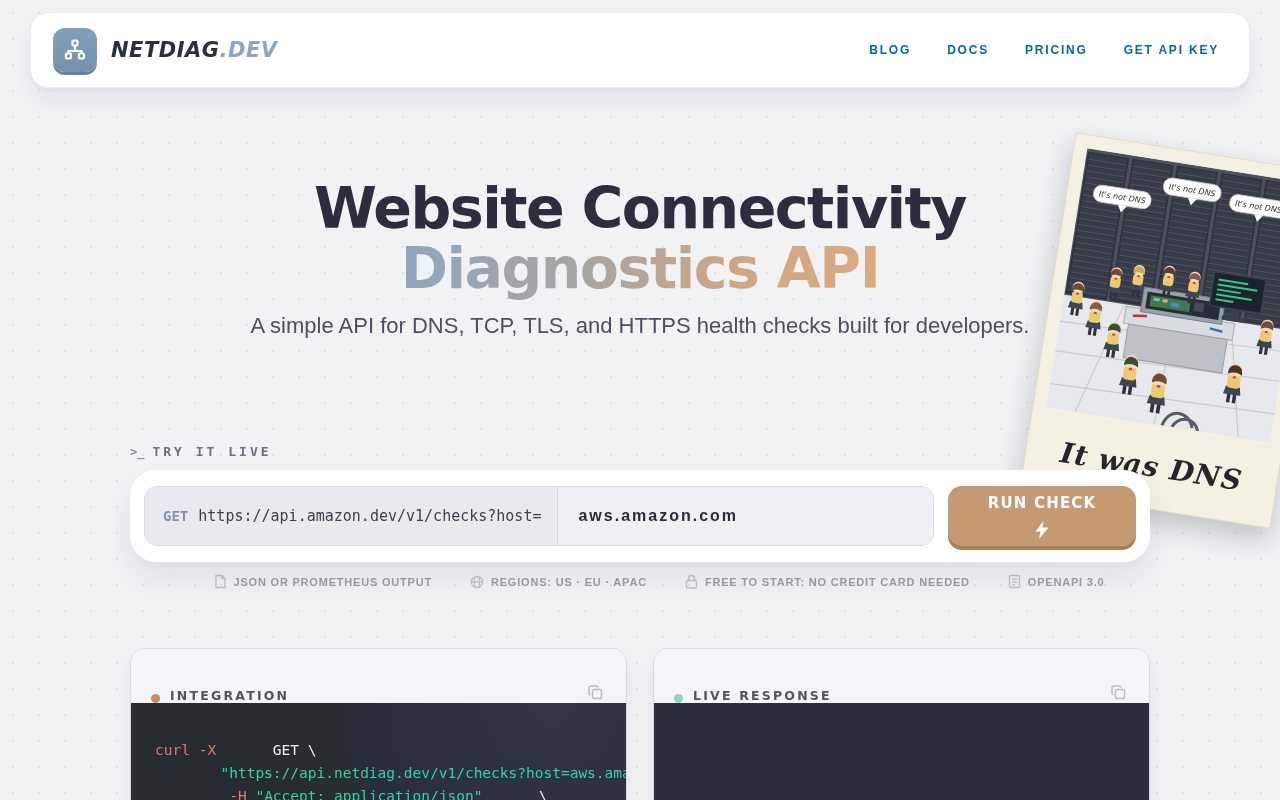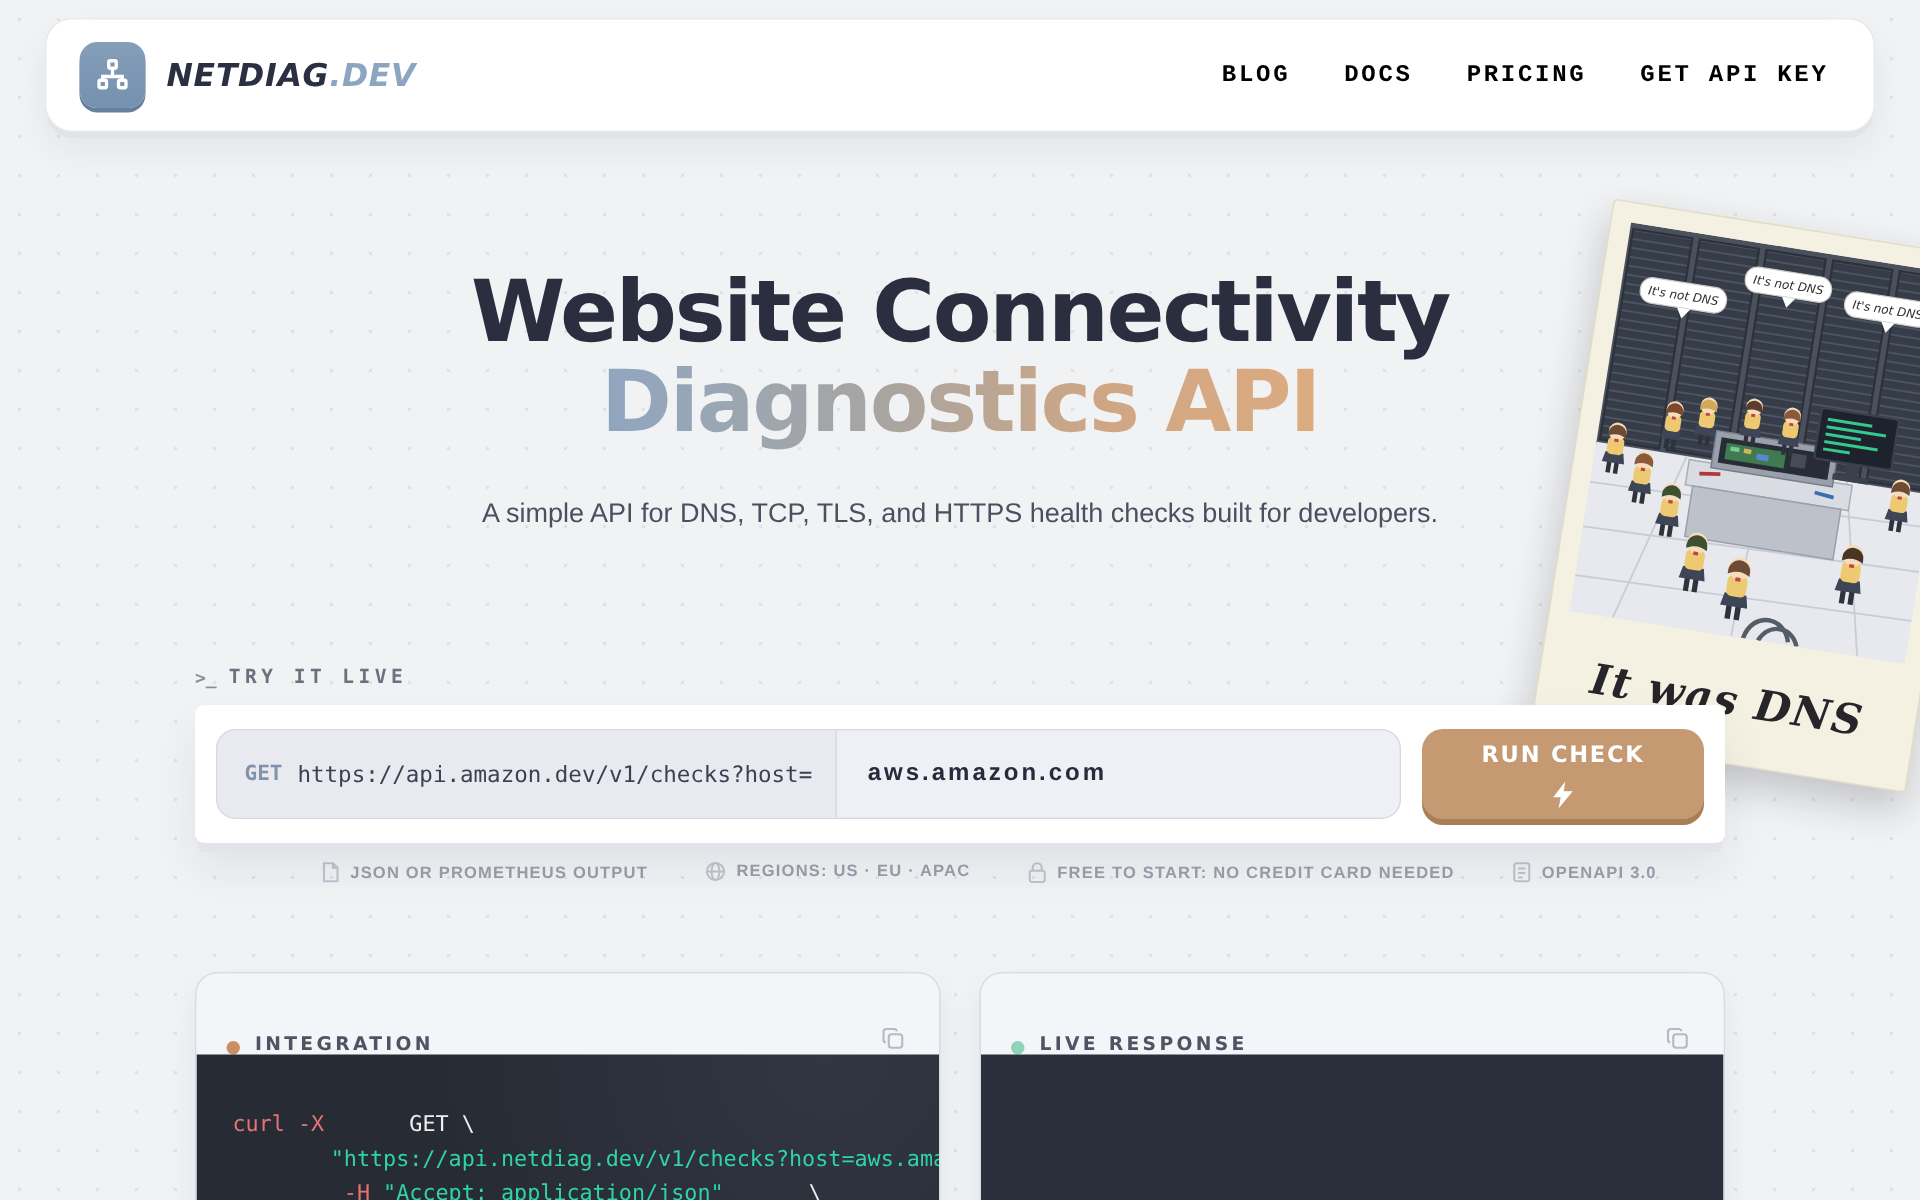--- a/index.html
+++ b/index.html
@@ -25,35 +25,35 @@
   .logo-tile {
     width:44px; height:44px; border-radius:12px;
     background:linear-gradient(#859eba,#7591ae);
     box-shadow:0 3px 0 #66809e;
     display:flex; align-items:center; justify-content:center;
   }
   .brand-text { font-size:21px; font-weight:800; letter-spacing:.5px; color:#2a2f41;
     font-family:"DejaVu Sans", sans-serif; }
   .brand-text .suffix { color:#8ca6c2; }
   .nav-links { display:flex; align-items:center; gap:36px; }
-  .nav-link { font-size:16px; font-weight:700; letter-spacing:1.8px; color:#000000; cursor:pointer;font-family:Liberation Mono, monospace; }
+  .nav-link { font-size:12px; font-weight:700; letter-spacing:1.8px; color:#0369a1; cursor:pointer; }
 
   
   .hero { position:absolute; top:178px; left:0; width:100%; text-align:center; z-index:2; }
   .hero-title {
     font-family:"DejaVu Sans", sans-serif;
     font-size:57px; line-height:60px; font-weight:800; letter-spacing:-1.5px; color:#2b2e3f;
   }
   .hero-title .grad {
     background:linear-gradient(90deg,#8fa6c0 0%, #a9a5a0 40%, #cfa684 70%, #dcab80 100%);
     -webkit-background-clip:text; background-clip:text; color:transparent;
   }
   .hero-sub {
-    margin:28px auto 0; max-width:800px;
-    font-size:18px; line-height:32px; font-weight:500; color:#4b5060;
+    margin:12px auto 0; max-width:800px;
+    font-size:22px; line-height:32px; font-weight:500; color:#4b5060;
     font-family:"Liberation Sans", sans-serif;
   }
 
   
   .polaroid {
     position:absolute; top:150px; left:1046px; width:254px; z-index:1;
     background:#f5f1e2; border:1px solid #e4ddc6; border-radius:3px;
     padding:13px 13px 0 13px; transform:rotate(9deg);
     box-shadow:0 12px 26px rgba(30,30,40,.22);
   }
@@ -66,21 +66,21 @@
 
   
   .try { position:absolute; top:444px; left:130px; width:1020px; z-index:5; }
   .try-label {
     display:flex; align-items:center; gap:8px;
     font-family:"DejaVu Sans Mono", monospace;
     font-size:13px; font-weight:700; letter-spacing:3px; color:#6d717f;
   }
   .prompt-glyph { font-size:12px; color:#8a8e9a; letter-spacing:0; }
   .try-bar {
-    margin-top:11px; height:92px; background:#ffffff; border-radius:6px;
+    margin-top:11px; height:92px; background:#ffffff; border-radius:26px;
     display:flex; align-items:center; padding:0 14px; gap:14px;
     box-shadow:0 8px 0 -2px #e3e4e9, 0 16px 30px rgba(30,35,60,.08);
   }
   .endpoint-field {
     flex:1; height:60px; display:flex; align-items:stretch;
     border:1px solid #d6d9e1; border-radius:13px; overflow:hidden; background:#eef0f5;
   }
   .endpoint-prefix {
     display:flex; align-items:center; gap:10px; padding:0 16px 0 18px;
     background:#e8eaef; border-right:1px solid #d6d9e1;
@@ -98,21 +98,21 @@
     width:188px; height:60px; border:none; border-radius:14px; cursor:pointer;
     background:#c59a73; box-shadow:0 4px 0 #a87e56;
     color:#ffffff; font-family:"DejaVu Sans", sans-serif;
     font-size:15px; font-weight:800; letter-spacing:1.2px;
     display:flex; align-items:center; justify-content:center; gap:9px;flex-direction:column;
   }
 
   
   .badges {
     position:absolute; top:574px; left:0; width:100%; z-index:2;
-    display:flex; justify-content:center; align-items:flex-start; gap:38px;padding-left:37px;
+    display:flex; justify-content:center; align-items:flex-end; gap:38px;padding-left:37px;
   }
   .badge { display:flex; align-items:center; gap:7px;
     font-size:11px; font-weight:600; letter-spacing:.8px; color:#9a9eaa; }
   .badge svg { flex:none; }
 
   
   .cards { position:absolute; top:648px; left:130px; width:1020px; display:flex; gap:26px; z-index:2; }
   .card {
     flex:1; height:252px; border:1px solid #d8dbe3; border-radius:15px; overflow:hidden;
     background:#f4f5f8; box-shadow:0 10px 22px rgba(30,35,60,.06);

